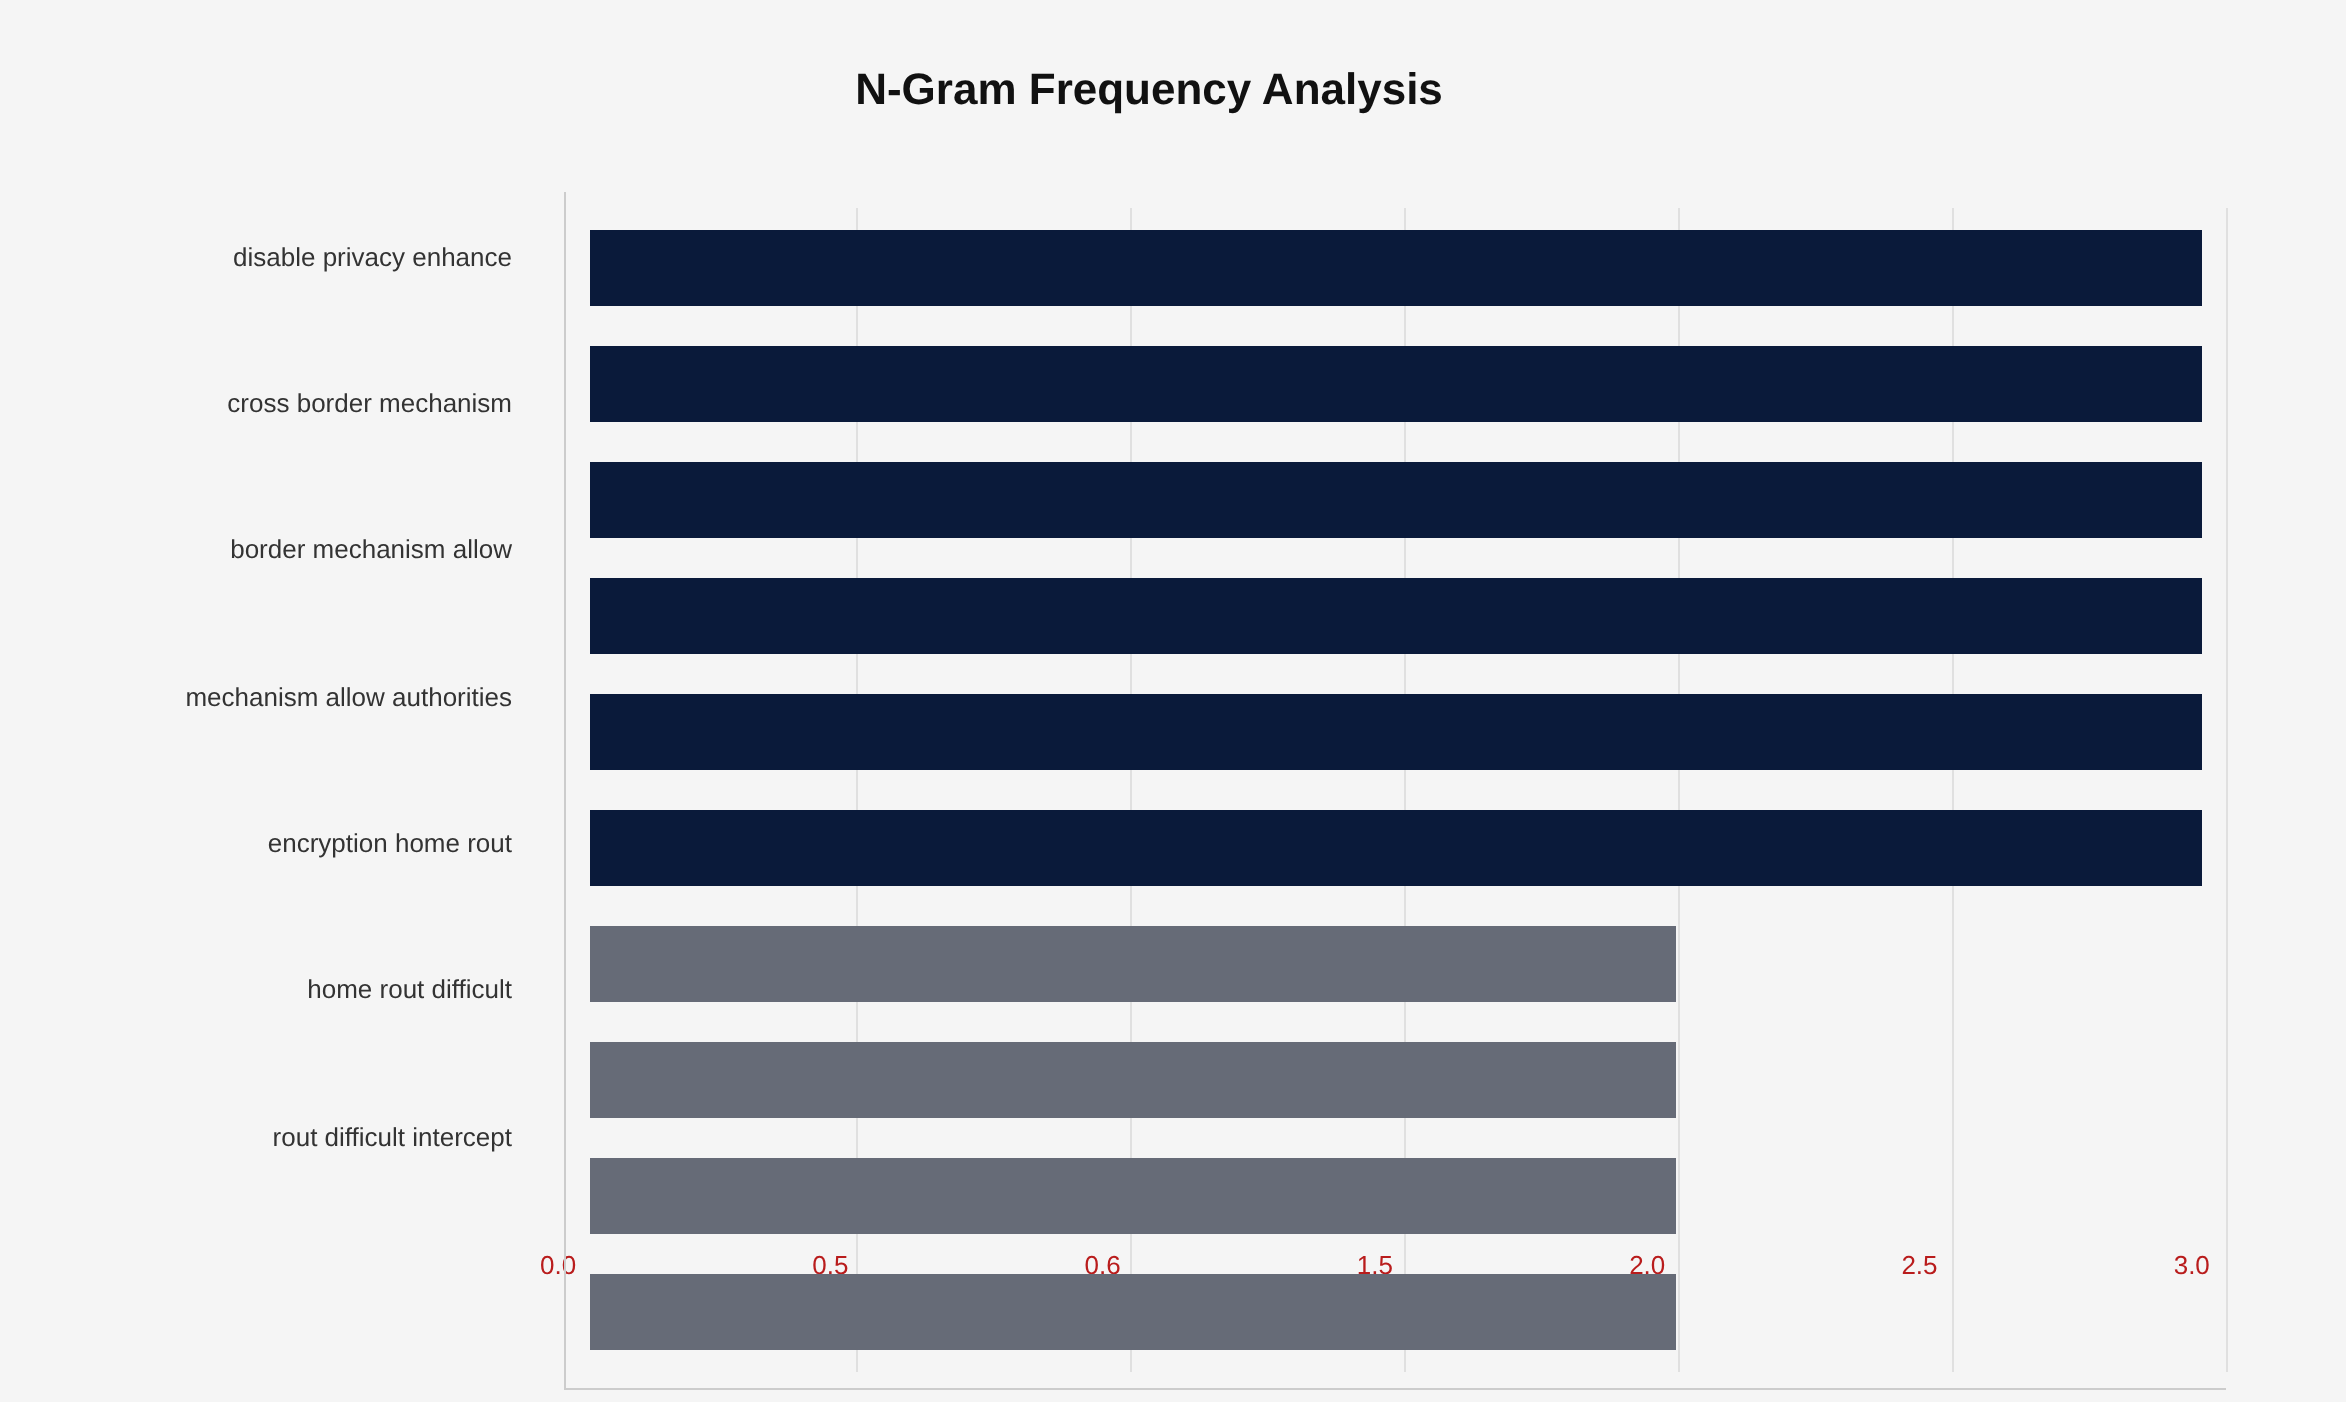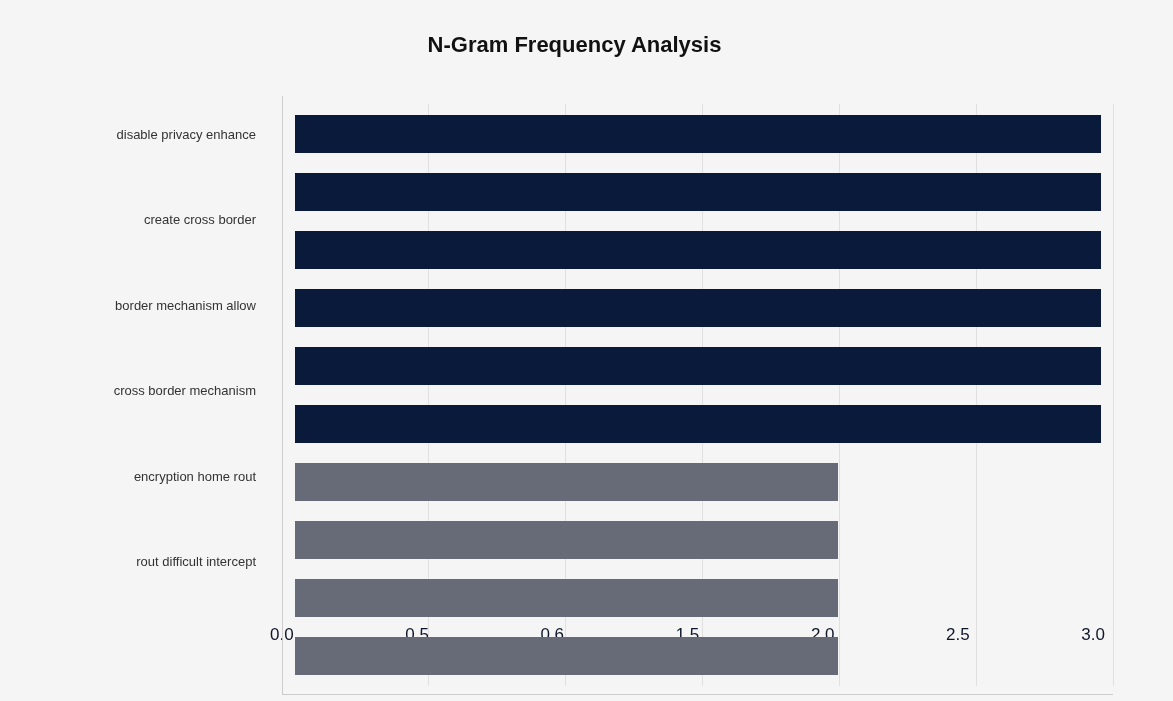--- a/index.html
+++ b/index.html
@@ -98,22 +98,22 @@
     .bar-gray {
       background: #666b77;
     }
     .x-axis {
       display: flex;
       justify-content: space-between;
       padding-top: 8px;
       padding-left: 0px;
     }
     .x-tick {
-      font-size: 17px;
-      color: #0f172a;
+      font-size: 13px;
+      color: #b91c1c;
       text-align: center;
     }
     .x-label {
       text-align: center;
       font-size: 14px;
       color: #333;
       margin-top: 4px;
     }
     .x-axis-container {
       margin-left: 230px;
@@ -122,24 +122,25 @@
   </style>
 </head>
 <body>
 
 <div class="chart-container">
   <div class="chart-title">N-Gram Frequency Analysis</div>
 
   <div class="chart-area">
     <div class="y-axis" id="y-axis">
         <div class="y-label">disable privacy enhance</div>
-        <div class="y-label">create cross border</div>
+        <div class="y-label">cross border mechanism</div>
         <div class="y-label">border mechanism allow</div>
-        <div class="y-label">cross border mechanism</div>
+        <div class="y-label">mechanism allow authorities</div>
         <div class="y-label">encryption home rout</div>
+        <div class="y-label">home rout difficult</div>
         <div class="y-label">rout difficult intercept</div>
       </div>
     <div style="flex:1; display:flex; flex-direction:column;">
       <div class="plot-area">
 
         <div class="grid-lines" id="grid-lines">
             <div class="grid-line" style="left: 16.6667%;"></div>
             <div class="grid-line" style="left: 33.3333%;"></div>
             <div class="grid-line" style="left: 50%;"></div>
             <div class="grid-line" style="left: 66.6667%;"></div>

